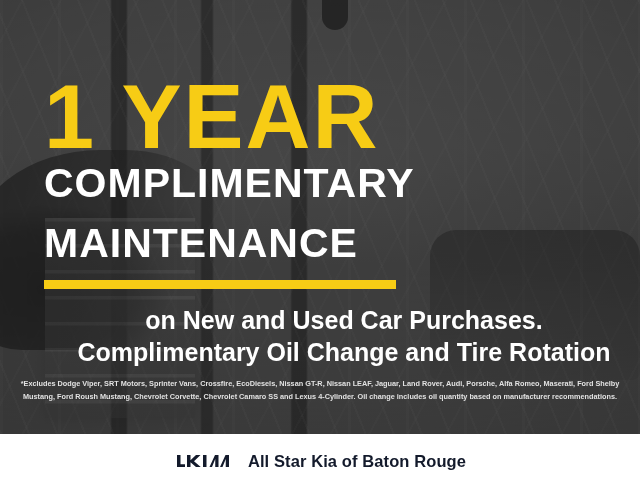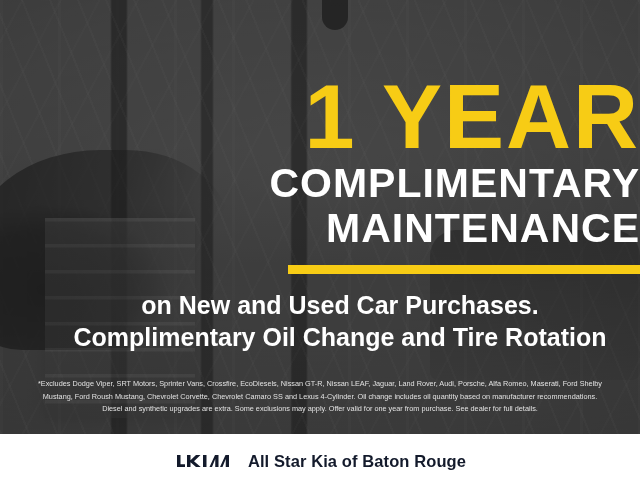--- a/index.html
+++ b/index.html
@@ -121,21 +121,22 @@
     position: absolute;
     inset: 0;
     background: rgba(46,46,46,0.62);
   }
 
   .hero-content {
     position: absolute;
     inset: 0;
     display: flex;
     flex-direction: column;
-    align-items: flex-end;
+    align-items: flex-start;
+    padding-left: 44px;
   }
 
   
   .headline-year {
     margin-top: 76px;
     font-size: 90px;
     line-height: 0.92;
     font-weight: bold;
     letter-spacing: 2px;
     color: #f7cc15;
@@ -147,21 +148,21 @@
   .headline-line3 {
     font-size: 41px;
     line-height: 1.02;
     font-weight: bold;
     letter-spacing: 1px;
     color: #ffffff;
     text-align: center;
     white-space: nowrap;
   }
   .headline-line2 { margin-top: 4px; }
-  .headline-line3 { margin-top: 3px; }
+  .headline-line3 { margin-top: 18px; }
 
   .rule {
     width: 352px;
     height: 9px;
     background: #f7cc15;
     margin-top: 16px;
   }
 
   
   .subhead {
@@ -178,21 +179,21 @@
   
   .disclaimer {
     position: absolute;
     left: 16px;
     right: 16px;
     top: 378px;
     text-align: center;
     color: #e2e2e2;
     font-size: 7.3px;
     line-height: 1.72;
-    font-weight: normal;
+    font-weight: bold;
   }
   .disclaimer-line { display: block; }
 
   
   .footer {
     position: absolute;
     left: 0;
     top: 434px;
     width: 640px;
     height: 54px;
@@ -240,21 +241,20 @@
 
       <div class="subhead">
         <span class="subhead-line">on New and Used Car Purchases.</span>
         <span class="subhead-line">Complimentary Oil Change and Tire Rotation</span>
       </div>
     </div>
 
     <div class="disclaimer">
       <span class="disclaimer-line">*Excludes Dodge Viper, SRT Motors, Sprinter Vans, Crossfire, EcoDiesels, Nissan GT-R, Nissan LEAF, Jaguar, Land Rover, Audi, Porsche, Alfa Romeo, Maserati, Ford Shelby</span>
       <span class="disclaimer-line">Mustang, Ford Roush Mustang, Chevrolet Corvette, Chevrolet Camaro SS and Lexus 4-Cylinder. Oil change includes oil quantity based on manufacturer recommendations.</span>
-      <span class="disclaimer-line">Diesel and synthetic upgrades are extra. Some exclusions may apply. Offer valid for one year from purchase. See dealer for full details.</span>
     </div>
   </div>
 
   <div class="footer">
     <svg class="kia-logo" viewBox="0 0 148 40" aria-hidden="true">
       <path fill="#131a2b" d="M6 8 L6 32 L22 32 L22 26.5 L13 26.5 L13 8 Z"></path>
       <path fill="#131a2b" d="M26 8 L33 8 L33 18.5 L44 8 L53 8 L40 20.5 L53.5 32 L44 32 L33 22.5 L33 32 L26 32 Z"></path>
       <path fill="#131a2b" d="M58 8 L65 8 L65 32 L58 32 Z"></path>
       <path fill="#131a2b" d="M71 32 L82 8 L89 8 L89 32 L82.5 32 L82.5 16 L76 32 Z"></path>
       <path fill="#131a2b" d="M92 32 L103 8 L110 8 L110 32 L103.5 32 L103.5 16 L97 32 Z"></path>

